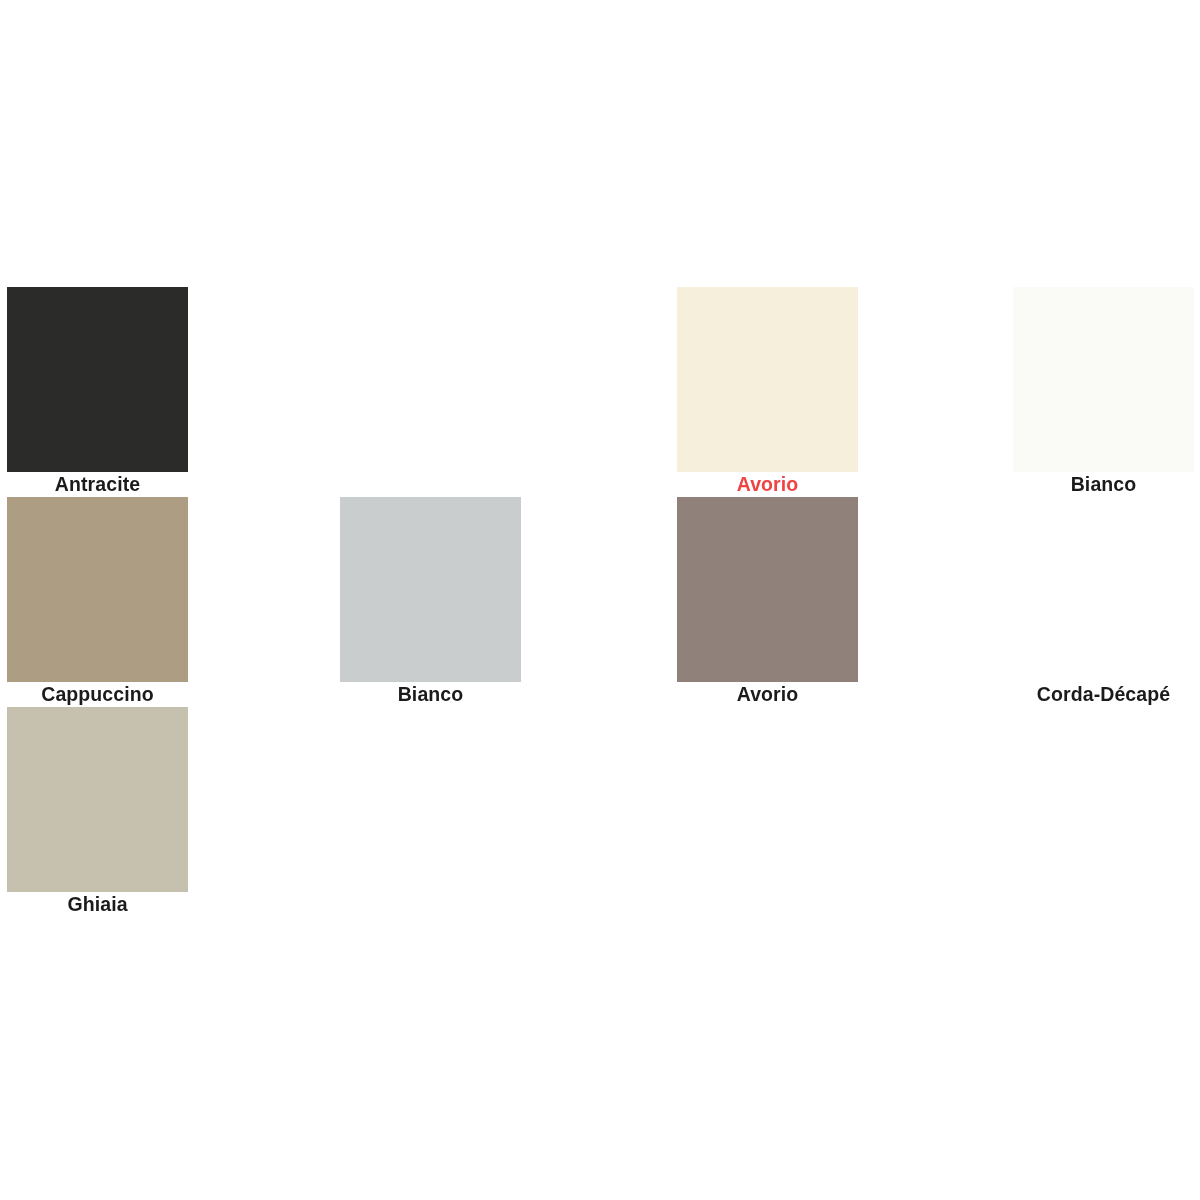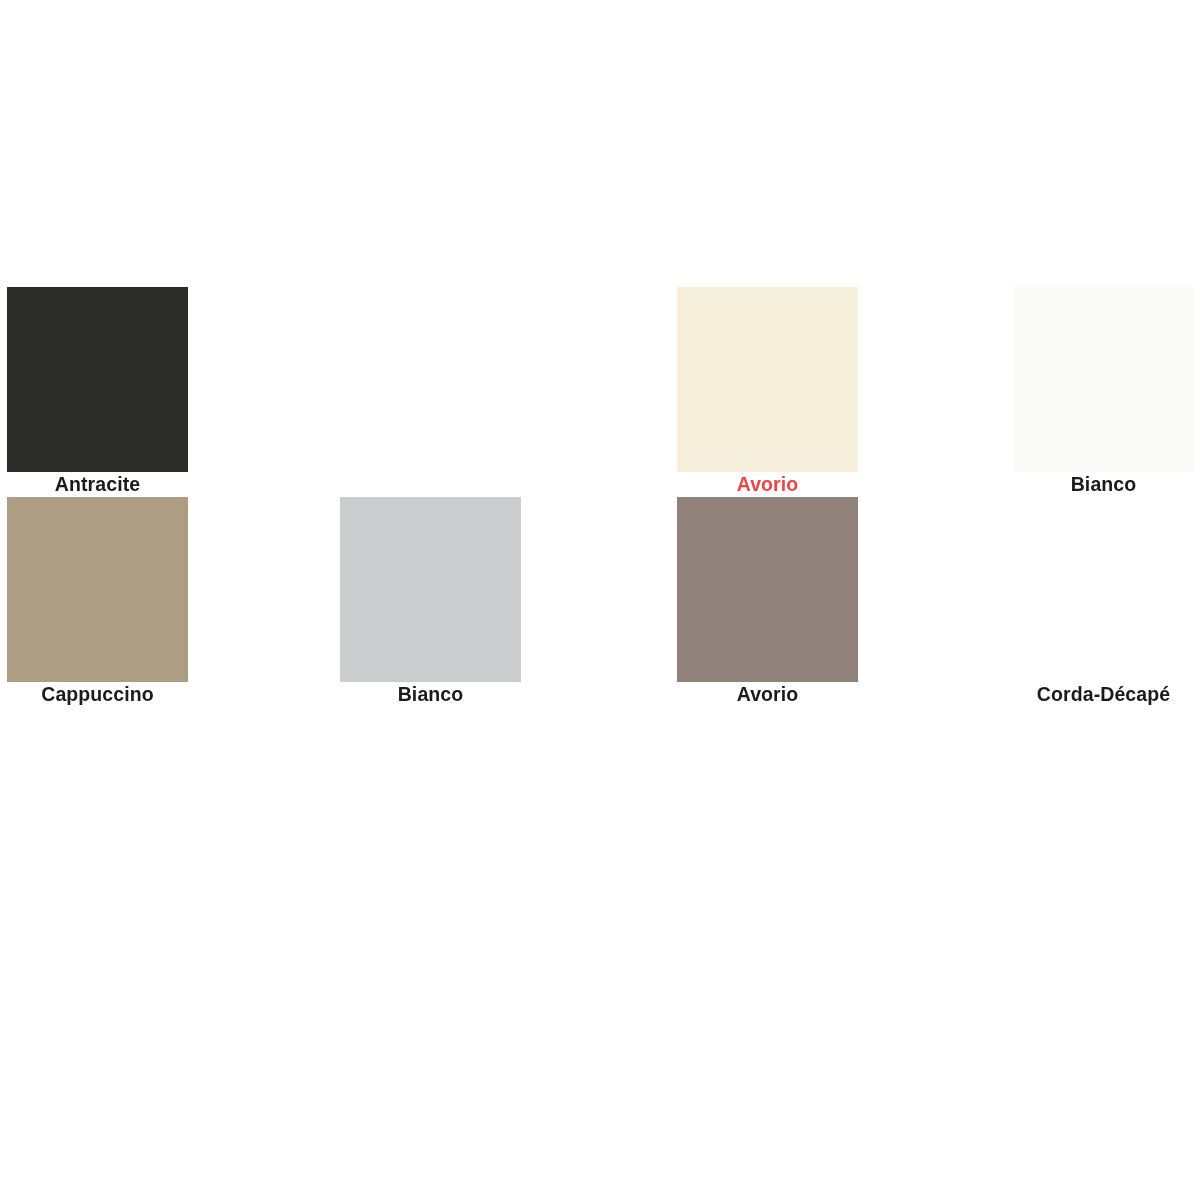--- a/index.html
+++ b/index.html
@@ -173,16 +173,20 @@
     </div>
     <div class="swatch-cell col-2">
       <div class="swatch-chip" style="left: 677px; top: 210px; width: 181px; height: 185px; background: rgb(144, 130, 123);"></div>
       <div class="swatch-label" style="left: 617.5px; top: 396px; color: rgb(27, 27, 27);">Avorio</div>
     </div>
     <div class="swatch-cell col-3">
 
       <div class="swatch-label" style="left: 953.5px; top: 396px; color: rgb(27, 27, 27);">Corda-Décapé</div>
     </div>
 
+    <div class="swatch-cell col-0">
+      <div class="swatch-chip" style="left: 7px; top: 420px; width: 181px; height: 185px; background: rgb(198, 192, 174);"></div>
+      <div class="swatch-label" style="left: -52.5px; top: 606px; color: rgb(27, 27, 27);">Ghiaia</div>
+    </div>
     <div class="swatch-cell col-3"></div>
 
   </div>
 </div>
 
 </body></html>

